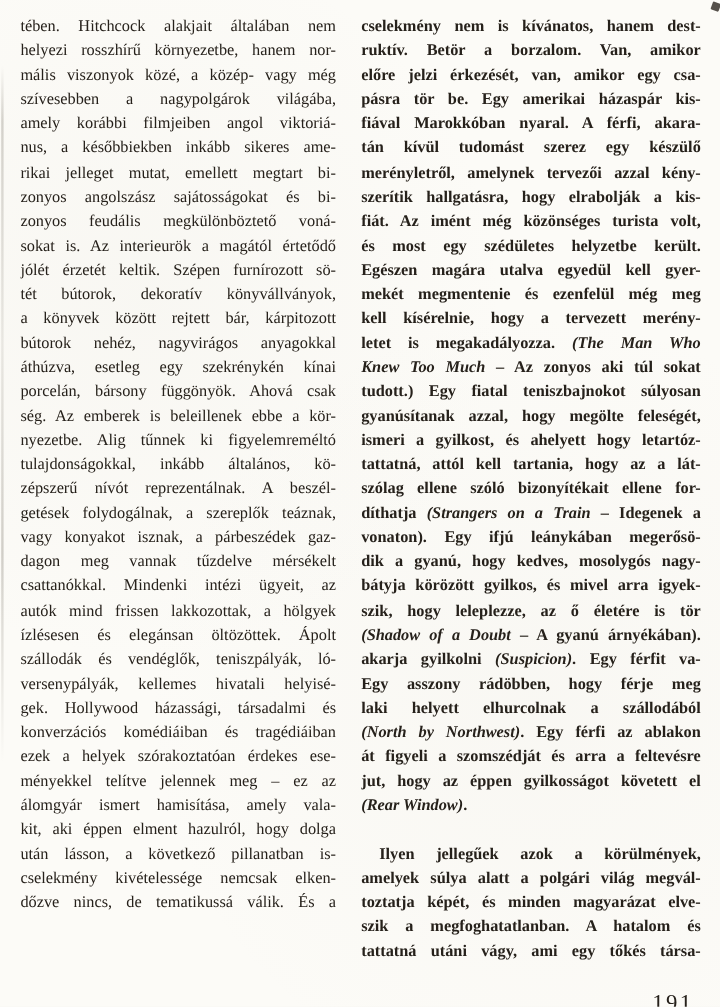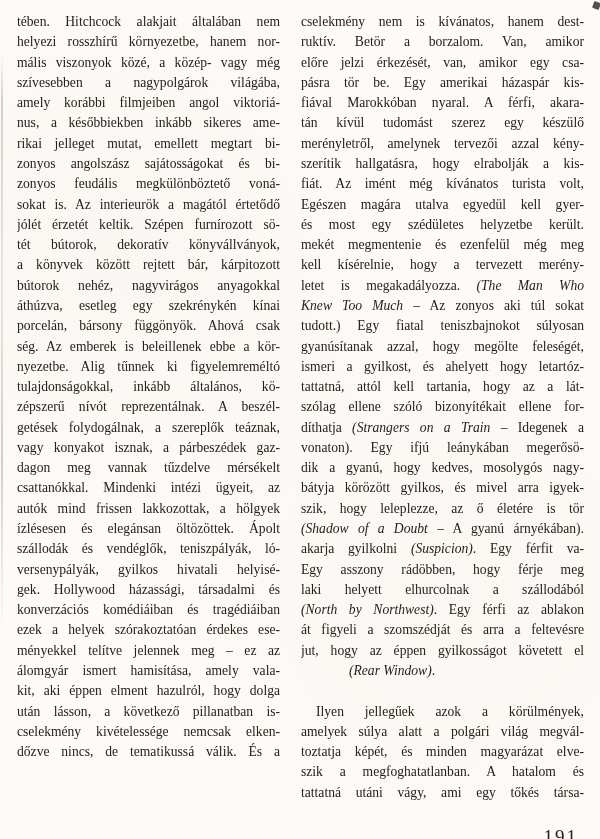--- a/index.html
+++ b/index.html
@@ -16,31 +16,31 @@
       radial-gradient(circle at 20% 30%, rgba(190,185,170,0.06), transparent 40%),
       radial-gradient(circle at 75% 70%, rgba(190,185,170,0.05), transparent 45%);
     overflow: hidden;
     color: #26211b;
   }
   .col {
     position: absolute;
     top: 12px;
   }
   .col-left  { left: 17px;  width: 263px; }
-  .col-right { left: 301px; width: 283px; }
+  .col-right { left: 301px; width: 283px; font-weight: bold; }
   .line {
     height: 20.29px;
     line-height: 20.29px;
     font-size: 13.6px;
     text-align: justify;
     text-align-last: justify;
     overflow: hidden;
     white-space: normal;
   }
-  .line.end { text-align-last: left; margin-left: 48px; }
+  .line.end { text-align-last: left; }
   .line.ind { text-indent: 15px; }
   .line i { font-style: italic; }
   .page-number {
     position: absolute;
     top: 826px; right: 22px;
     font-size: 19px;
     letter-spacing: 2px;
     font-variant-numeric: oldstyle-nums;
     color: #26211b;
   }
@@ -91,43 +91,43 @@
       <div class="line"><span>nyezetbe. Alig tűnnek ki figyelemreméltó</span></div>
       <div class="line"><span>tulajdonságokkal, inkább általános, kö-</span></div>
       <div class="line"><span>zépszerű nívót reprezentálnak. A beszél-</span></div>
       <div class="line"><span>getések folydogálnak, a szereplők teáznak,</span></div>
       <div class="line"><span>vagy konyakot isznak, a párbeszédek gaz-</span></div>
       <div class="line"><span>dagon meg vannak tűzdelve mérsékelt</span></div>
       <div class="line"><span>csattanókkal. Mindenki intézi ügyeit, az</span></div>
       <div class="line"><span>autók mind frissen lakkozottak, a hölgyek</span></div>
       <div class="line"><span>ízlésesen és elegánsan öltözöttek. Ápolt</span></div>
       <div class="line"><span>szállodák és vendéglők, teniszpályák, ló-</span></div>
-      <div class="line"><span>versenypályák, gyilkos hivatali helyisé-</span></div>
+      <div class="line"><span>versenypályák, kellemes hivatali helyisé-</span></div>
       <div class="line"><span>gek. Hollywood házassági, társadalmi és</span></div>
       <div class="line"><span>konverzációs komédiáiban és tragédiáiban</span></div>
       <div class="line"><span>ezek a helyek szórakoztatóan érdekes ese-</span></div>
       <div class="line"><span>ményekkel telítve jelennek meg – ez az</span></div>
       <div class="line"><span>álomgyár ismert hamisítása, amely vala-</span></div>
       <div class="line"><span>kit, aki éppen elment hazulról, hogy dolga</span></div>
       <div class="line"><span>után lásson, a következő pillanatban is-</span></div>
       <div class="line"><span>cselekmény kivételessége nemcsak elken-</span></div>
       <div class="line"><span>dőzve nincs, de tematikussá válik. És a</span></div>
     </div>
   <div class="col col-right">
       <div class="line"><span>cselekmény nem is kívánatos, hanem dest-</span></div>
       <div class="line"><span>ruktív. Betör a borzalom. Van, amikor</span></div>
       <div class="line"><span>előre jelzi érkezését, van, amikor egy csa-</span></div>
       <div class="line"><span>pásra tör be. Egy amerikai házaspár kis-</span></div>
       <div class="line"><span>fiával Marokkóban nyaral. A férfi, akara-</span></div>
       <div class="line"><span>tán kívül tudomást szerez egy készülő</span></div>
       <div class="line"><span>merényletről, amelynek tervezői azzal kény-</span></div>
       <div class="line"><span>szerítik hallgatásra, hogy elrabolják a kis-</span></div>
-      <div class="line"><span>fiát. Az imént még kívánatos turista volt,</span></div>
+      <div class="line"><span>fiát. Az imént még közönséges turista volt,</span></div>
+      <div class="line"><span>és most egy szédületes helyzetbe került.</span></div>
       <div class="line"><span>Egészen magára utalva egyedül kell gyer-</span></div>
-      <div class="line"><span>és most egy szédületes helyzetbe került.</span></div>
       <div class="line"><span>mekét megmentenie és ezenfelül még meg</span></div>
       <div class="line"><span>kell kísérelnie, hogy a tervezett merény-</span></div>
       <div class="line"><span>letet is megakadályozza. </span><i>(The Man Who</i></div>
       <div class="line"><i>Knew Too Much</i><span> – Az zonyos aki túl sokat</span></div>
       <div class="line"><span>tudott.) Egy fiatal teniszbajnokot súlyosan</span></div>
       <div class="line"><span>gyanúsítanak azzal, hogy megölte feleségét,</span></div>
       <div class="line"><span>ismeri a gyilkost, és ahelyett hogy letartóz-</span></div>
       <div class="line"><span>tattatná, attól kell tartania, hogy az a lát-</span></div>
       <div class="line"><span>szólag ellene szóló bizonyítékait ellene for-</span></div>
       <div class="line"><span>díthatja </span><i>(Strangers on a Train</i><span> – Idegenek a</span></div>

